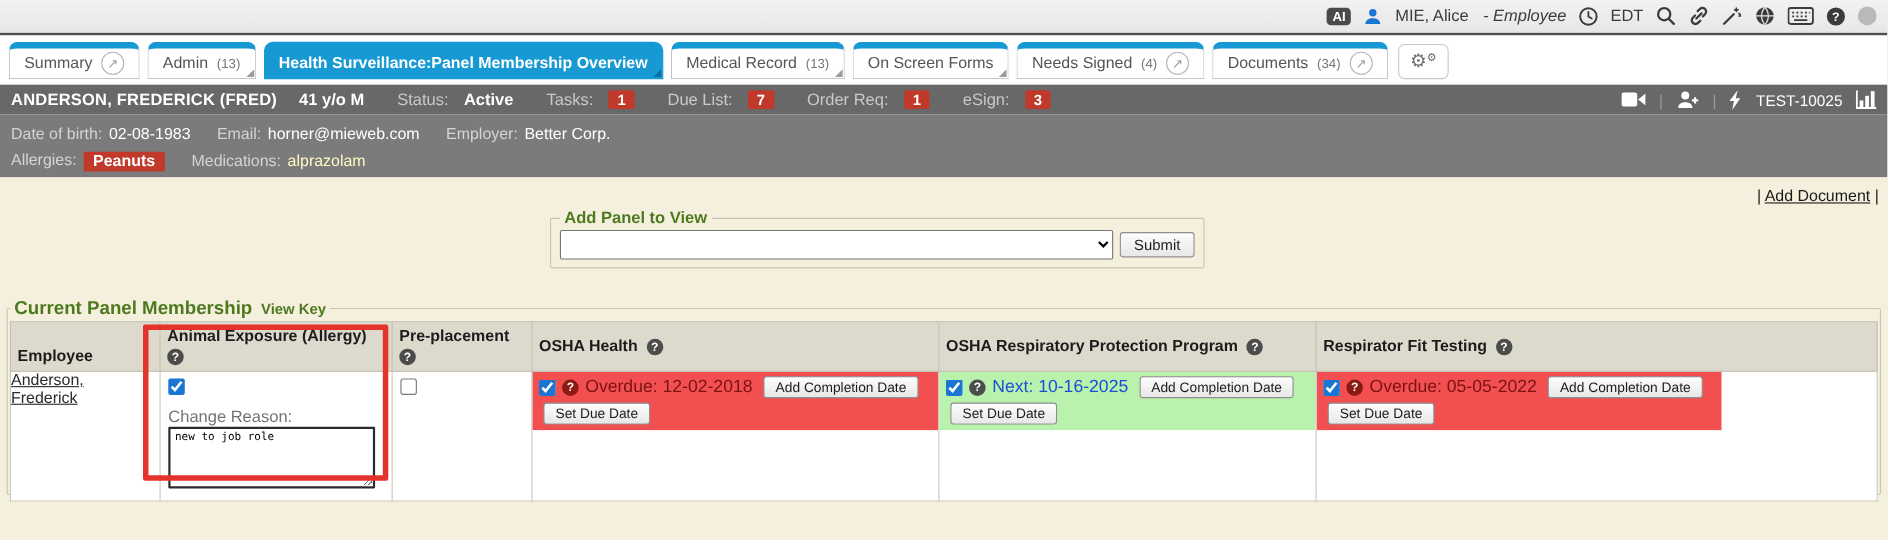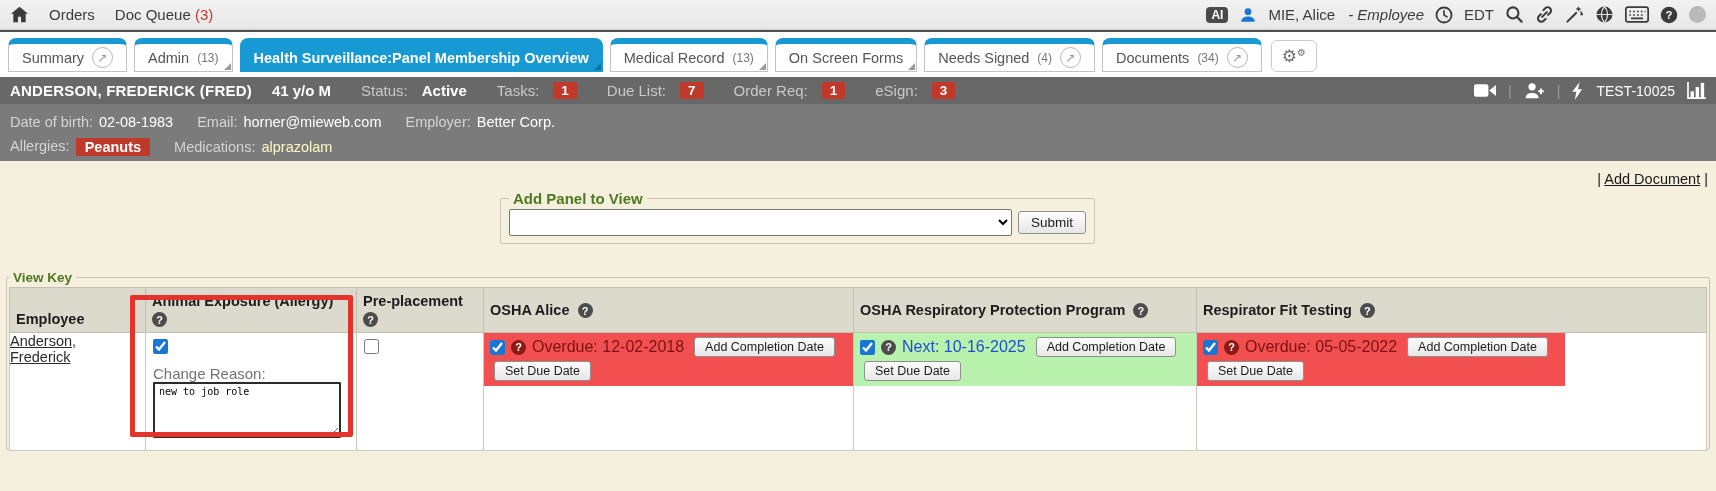--- a/index.html
+++ b/index.html
@@ -117,32 +117,20 @@
     border:5px solid #e4332b; border-radius:2px; z-index:6; pointer-events:none; }
 
   svg { display:block; }
 </style>
 </head>
 <body>
 
 <div class="screen">
 
   <div class="topnav">
-    <div class="left">
-      <span class="icn">
-        <svg width="19" height="17" viewBox="0 0 24 22">
-            <path d="M12 1 L1 10 h3 v11 h6 v-7 h4 v7 h6 V10 h3 Z" fill="#3b3b3b"></path>
-          </svg>
-      </span>
-      <span class="nav-item">Orders</span>
-      <span class="nav-item">
-        <span>Doc Queue</span>
-        <span class="count-red">(3)</span>
-      </span>
-    </div>
     <div class="right">
       <span class="ai-badge">AI</span>
       <span class="icn">
         <svg width="18" height="18" viewBox="0 0 24 24">
             <circle cx="12" cy="7.5" r="4.5" fill="#1976d2"></circle>
             <path d="M3 21c0-5 4.5-7 9-7s9 2 9 7Z" fill="#1976d2"></path>
           </svg>
       </span>
       <span class="user-name">MIE, Alice</span>
       <span class="user-role">- Employee</span>
@@ -310,20 +298,21 @@
   <fieldset class="add-panel-fs">
     <legend>Add Panel to View</legend>
     <div class="add-panel-row">
       <select class="panel-select"></select>
       <button class="btn">Submit</button>
     </div>
   </fieldset>
 
   <fieldset class="membership-fs">
     <legend>
+      <span>Current Panel Membership</span>
       <span class="view-key">View Key</span>
     </legend>
     <table class="panel">
       <colgroup>
         <col style="width:136px">
           <col style="width:211px">
           <col style="width:127px">
         <col style="width:370px">
           <col style="width:343px">
           <col>
@@ -335,21 +324,21 @@
           </th>
           <th class="two-line">
             <span class="hd-title">Animal Exposure (Allergy)</span>
             <span class="help">?</span>
           </th>
           <th class="two-line">
             <span class="hd-title">Pre-placement</span>
             <span class="help">?</span>
           </th>
           <th style="vertical-align:middle;">
-            <span>OSHA Alice</span>
+            <span>OSHA Health</span>
             <span class="help">?</span>
           </th>
           <th style="vertical-align:middle;">
             <span>OSHA Respiratory Protection Program</span>
             <span class="help">?</span>
           </th>
           <th style="vertical-align:middle;">
             <span>Respirator Fit Testing</span>
             <span class="help">?</span>
           </th>

